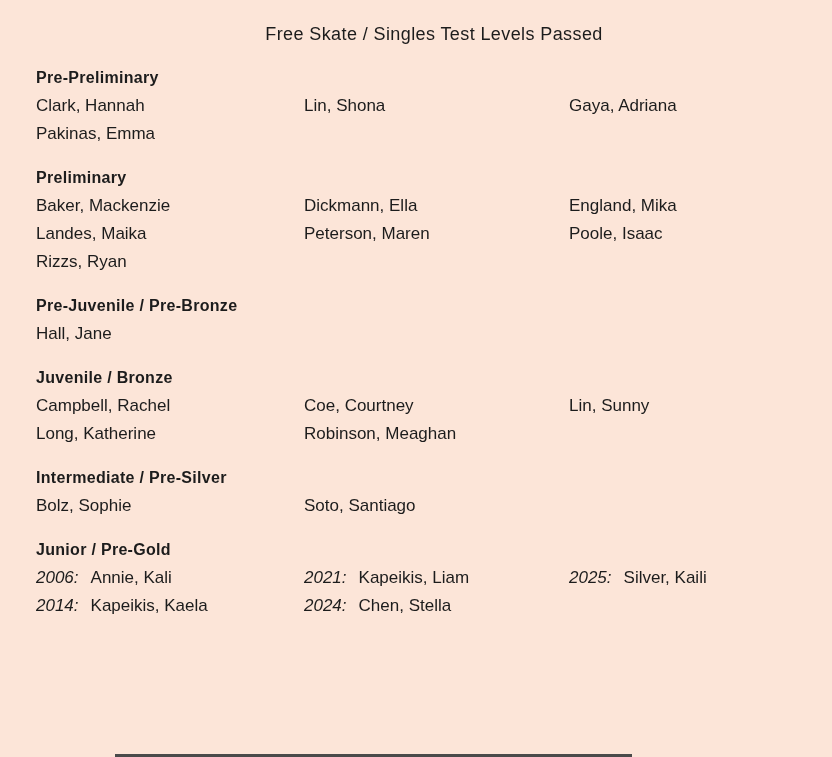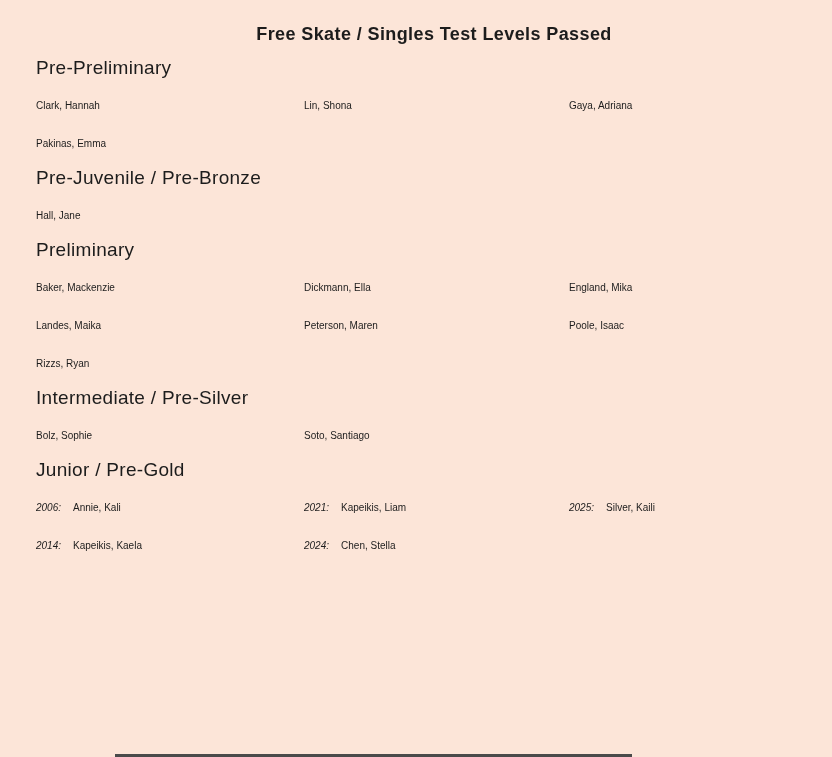--- a/index.html
+++ b/index.html
@@ -16,38 +16,37 @@
   }
   .content {
     margin-left: 36px;
     width: 796px;
   }
   .doc-title {
     height: 28px;
     line-height: 28px;
     text-align: center;
     font-size: 18px;
-    font-weight: bold;
+    font-weight: normal;
     letter-spacing: 0.4px;
   }
   .section-heading {
-    margin-top: 6px;
+    margin-top: 16px;
     height: 28px;
     line-height: 28px;
-    font-size: 19px;
-    font-weight: normal;
+    font-size: 16px;
+    font-weight: bold;
     letter-spacing: 0.3px;
   }
   .row {
     display: grid;
     grid-template-columns: 268px 265px auto;
     height: 28px;
     line-height: 28px;
-    font-size: 10px;
-    margin-top: 10px;
+    font-size: 17px;
   }
   .cell { white-space: nowrap; }
   .year { display: inline-block; margin-right: 12px; font-style: italic; }
   .cutoff-bar {
     position: absolute;
     left: 115px;
     bottom: 0;
     width: 517px;
     height: 3px;
     background: #4a4a4a;
@@ -67,43 +66,55 @@
         <span class="cell">Clark, Hannah</span>
         <span class="cell">Lin, Shona</span>
         <span class="cell">Gaya, Adriana</span>
       </div>
       <div class="row">
         <span class="cell">Pakinas, Emma</span>
       </div>
     </div>
 
     <div>
-      <div class="section-heading">Pre-Juvenile / Pre-Bronze</div>
-      <div class="row">
-        <span class="cell">Hall, Jane</span>
-      </div>
-    </div>
-
-    <div>
       <div class="section-heading">Preliminary</div>
       <div class="row">
         <span class="cell">Baker, Mackenzie</span>
         <span class="cell">Dickmann, Ella</span>
         <span class="cell">England, Mika</span>
       </div>
       <div class="row">
         <span class="cell">Landes, Maika</span>
         <span class="cell">Peterson, Maren</span>
         <span class="cell">Poole, Isaac</span>
       </div>
       <div class="row">
         <span class="cell">Rizzs, Ryan</span>
       </div>
     </div>
 
+    <div>
+      <div class="section-heading">Pre-Juvenile / Pre-Bronze</div>
+      <div class="row">
+        <span class="cell">Hall, Jane</span>
+      </div>
+    </div>
+
+    <div>
+      <div class="section-heading">Juvenile / Bronze</div>
+      <div class="row">
+        <span class="cell">Campbell, Rachel</span>
+        <span class="cell">Coe, Courtney</span>
+        <span class="cell">Lin, Sunny</span>
+      </div>
+      <div class="row">
+        <span class="cell">Long, Katherine</span>
+        <span class="cell">Robinson, Meaghan</span>
+      </div>
+    </div>
 
     <div>
       <div class="section-heading">Intermediate / Pre-Silver</div>
     </div>
 
     <div>
       <div class="row">
         <span class="cell">Bolz, Sophie</span>
         <span class="cell">Soto, Santiago</span>
       </div>

